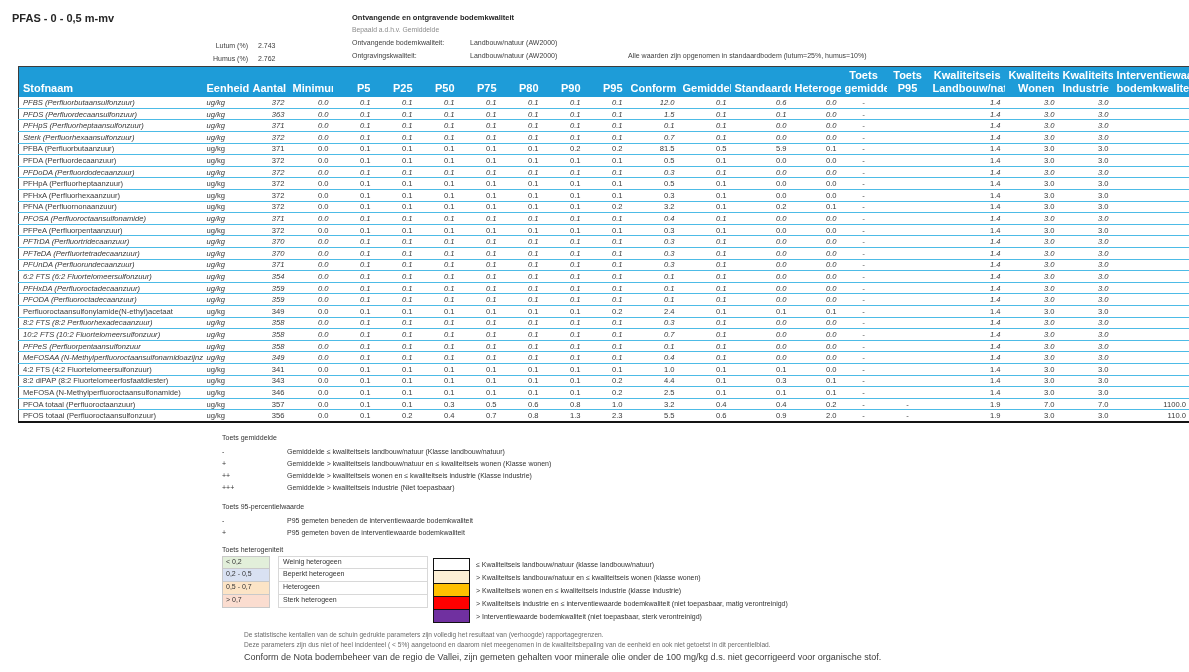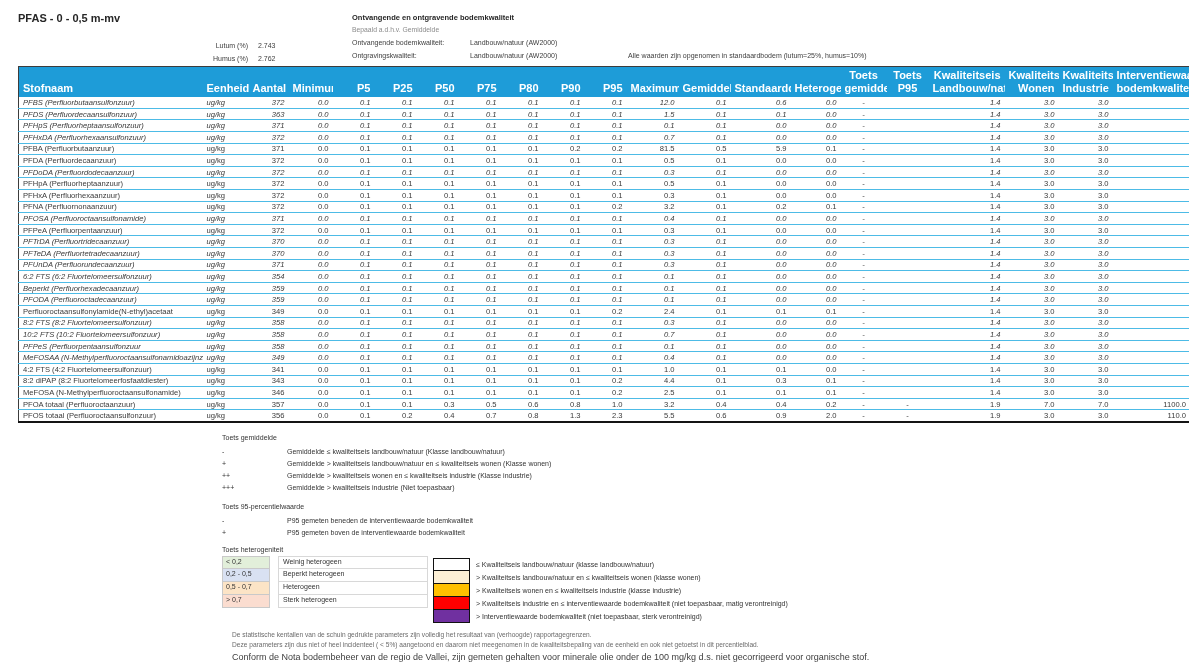--- a/index.html
+++ b/index.html
@@ -3,21 +3,21 @@
 <meta charset="utf-8">
 <style>
   html,body{margin:0;padding:0;background:#fff;}
   body{
     width:1189px;height:672px;position:relative;overflow:hidden;
     font-family:"Liberation Sans","DejaVu Sans",sans-serif;color:#333;
     -webkit-font-smoothing:antialiased;
   }
   .abs{position:absolute;}
   
-  .page-title{left:18px;top:12px;font-size:11px;font-weight:bold;color:#262626;}
+  .page-title{left:12px;top:12px;font-size:11px;font-weight:bold;color:#262626;}
   .meta-label{width:60px;text-align:right;font-size:7px;color:#404040;}
   .meta-value{font-size:7px;color:#404040;}
   .qb-title{left:352px;top:13px;font-size:7.5px;font-weight:bold;color:#262626;}
   .qb-sub{left:352px;top:26px;font-size:6.8px;color:#8c8c8c;}
   .qb-label{font-size:7px;color:#404040;}
   .qb-value{font-size:7px;color:#404040;}
   .std-note{left:628px;top:52px;font-size:7px;color:#404040;}
   
   .table-wrap{left:18px;top:66px;width:1171px;overflow:hidden;}
   table.pfas{border-collapse:collapse;table-layout:fixed;width:1172px;
@@ -106,21 +106,21 @@
           <th class="a-l">Eenheid</th>
           <th class="a-r">Aantal</th>
           <th class="a-r">Minimum</th>
           <th class="a-r">P5</th>
           <th class="a-r">P25</th>
           <th class="a-r">P50</th>
           <th class="a-r">P75</th>
           <th class="a-r">P80</th>
           <th class="a-r">P90</th>
           <th class="a-r">P95</th>
-          <th class="a-r">Maximum</th>
+          <th class="a-r">Conform</th>
           <th class="a-r">Gemiddelde</th>
           <th class="a-r">Standaarddeviatie</th>
           <th class="a-r">Heterogeniteit</th>
           <th class="a-c">Toets
 gemiddelde</th>
           <th class="a-c">Toets P95</th>
           <th class="a-r">Kwaliteitseis
 Landbouw/natuur</th>
           <th class="a-r">Kwaliteitseis
 Wonen</th>
@@ -194,21 +194,21 @@
           <td class="a-r">0.0</td>
           <td class="a-r c-green">0.0</td>
           <td class="a-c">-</td>
           <td class="a-c"></td>
           <td class="a-r">1.4</td>
           <td class="a-r">3.0</td>
           <td class="a-r">3.0</td>
           <td class="a-r"></td>
         </tr>
         <tr class="italic">
-          <td class="a-l">PFHxDA (Perfluorhexaansulfonzuur)</td>
+          <td class="a-l">Sterk (Perfluorhexaansulfonzuur)</td>
           <td class="a-l">ug/kg</td>
           <td class="a-r">372</td>
           <td class="a-r">0.0</td>
           <td class="a-r">0.1</td>
           <td class="a-r">0.1</td>
           <td class="a-r">0.1</td>
           <td class="a-r">0.1</td>
           <td class="a-r">0.1</td>
           <td class="a-r">0.1</td>
           <td class="a-r">0.1</td>
@@ -493,21 +493,21 @@
           <td class="a-r">0.0</td>
           <td class="a-r c-green">0.0</td>
           <td class="a-c">-</td>
           <td class="a-c"></td>
           <td class="a-r">1.4</td>
           <td class="a-r">3.0</td>
           <td class="a-r">3.0</td>
           <td class="a-r"></td>
         </tr>
         <tr class="italic">
-          <td class="a-l">Beperkt (Perfluorhexadecaanzuur)</td>
+          <td class="a-l">PFHxDA (Perfluoroctadecaanzuur)</td>
           <td class="a-l">ug/kg</td>
           <td class="a-r">359</td>
           <td class="a-r">0.0</td>
           <td class="a-r">0.1</td>
           <td class="a-r">0.1</td>
           <td class="a-r">0.1</td>
           <td class="a-r">0.1</td>
           <td class="a-r">0.1</td>
           <td class="a-r">0.1</td>
           <td class="a-r">0.1</td>
@@ -562,21 +562,21 @@
           <td class="a-r">0.1</td>
           <td class="a-r c-green">0.1</td>
           <td class="a-c">-</td>
           <td class="a-c"></td>
           <td class="a-r">1.4</td>
           <td class="a-r">3.0</td>
           <td class="a-r">3.0</td>
           <td class="a-r"></td>
         </tr>
         <tr class="italic">
-          <td class="a-l">8:2 FTS (8:2 Fluortelomeersulfonzuur)</td>
+          <td class="a-l">8:2 FTS (8:2 Perfluorhexadecaanzuur)</td>
           <td class="a-l">ug/kg</td>
           <td class="a-r">358</td>
           <td class="a-r">0.0</td>
           <td class="a-r">0.1</td>
           <td class="a-r">0.1</td>
           <td class="a-r">0.1</td>
           <td class="a-r">0.1</td>
           <td class="a-r">0.1</td>
           <td class="a-r">0.1</td>
           <td class="a-r">0.1</td>
@@ -862,17 +862,17 @@
         <div class="cls-swatch" style="background: rgb(255, 0, 0);"></div>
         <div class="cls-txt">&gt; Kwaliteitseis industrie en ≤ interventiewaarde bodemkwaliteit (niet toepasbaar, matig verontreinigd)</div>
       </div>
       <div class="cls-row">
         <div class="cls-swatch" style="background: rgb(112, 48, 160);"></div>
         <div class="cls-txt">&gt; Interventiewaarde bodemkwaliteit (niet toepasbaar, sterk verontreinigd)</div>
       </div>
     </div>
 </div>
 
-<div class="abs" style="left:232px;top:630px;">
+<div class="abs" style="left:244px;top:630px;">
     <div class="fn-small">De statistische kentallen van de schuin gedrukte parameters zijn volledig het resultaat van (verhoogde) rapportagegrenzen.</div>
     <div class="fn-small">Deze parameters zijn dus niet of heel incidenteel ( &lt; 5%) aangetoond en daarom niet meegenomen in de kwaliteitsbepaling van de eenheid en ook niet getoetst in dit percentielblad.</div>
     <div class="fn-large">Conform de Nota bodembeheer van de regio de Vallei, zijn gemeten gehalten voor minerale olie onder de 100 mg/kg d.s. niet gecorrigeerd voor organische stof.</div>
   </div>
 
 </body></html>

